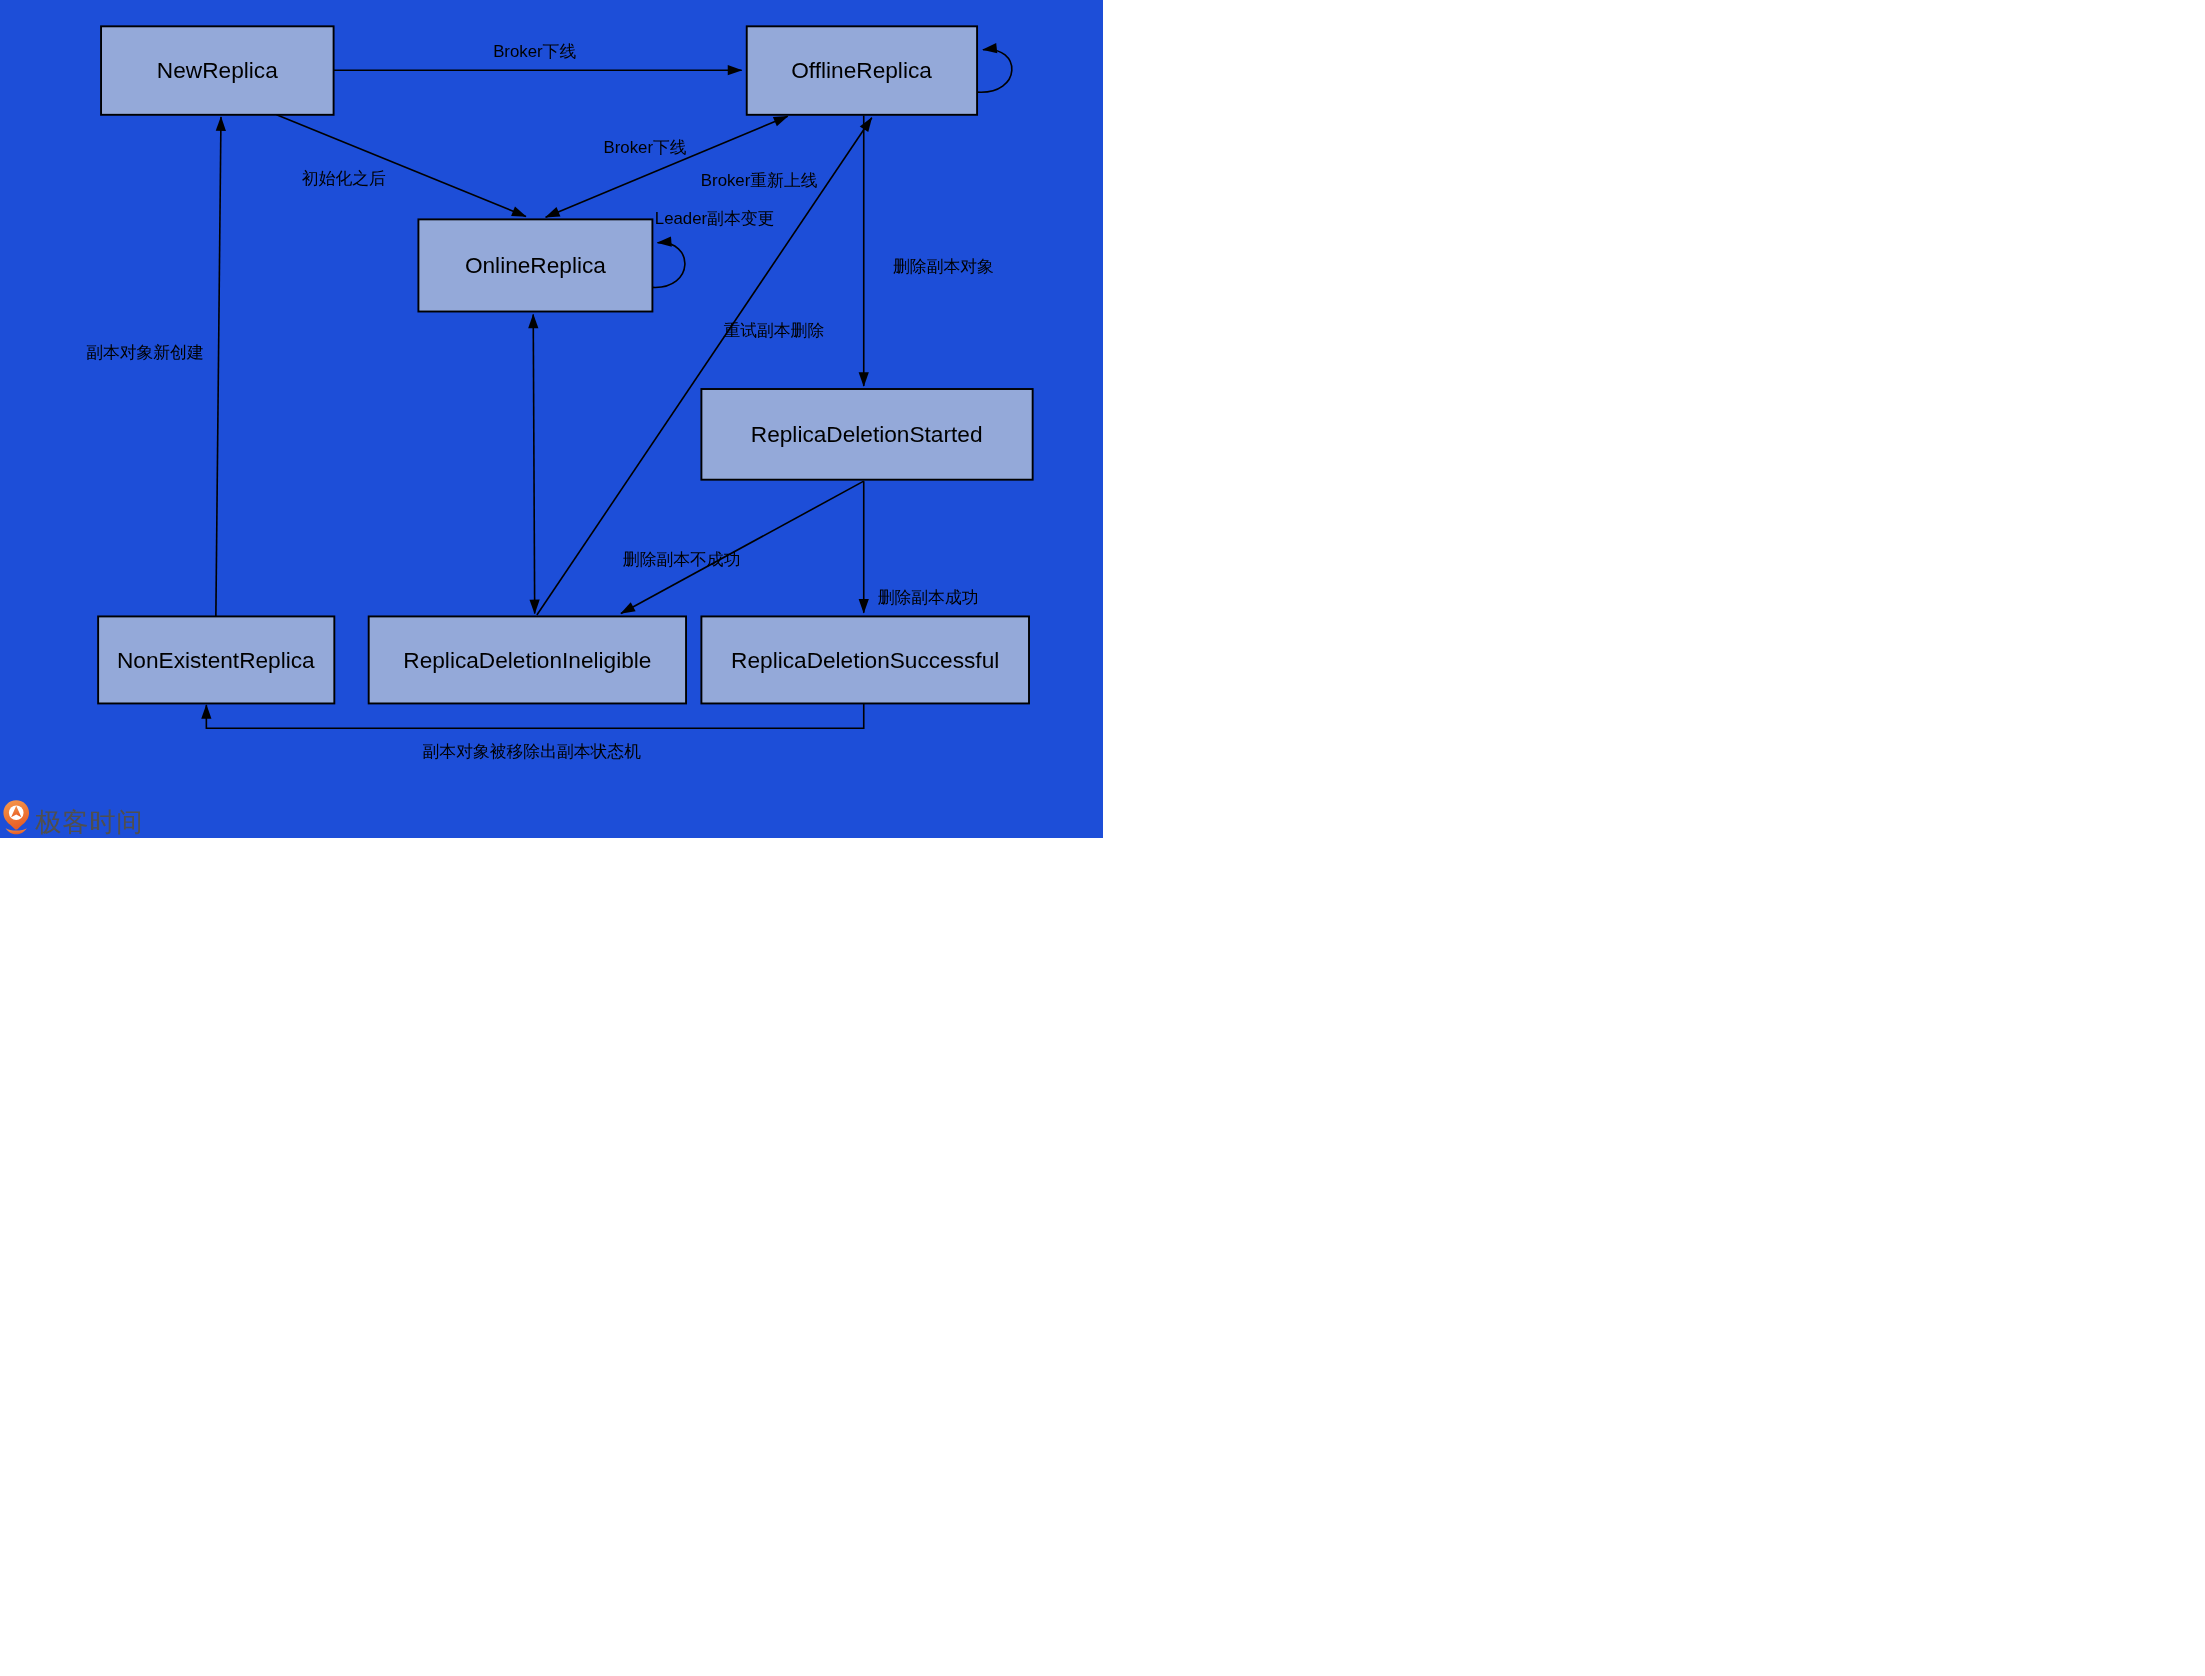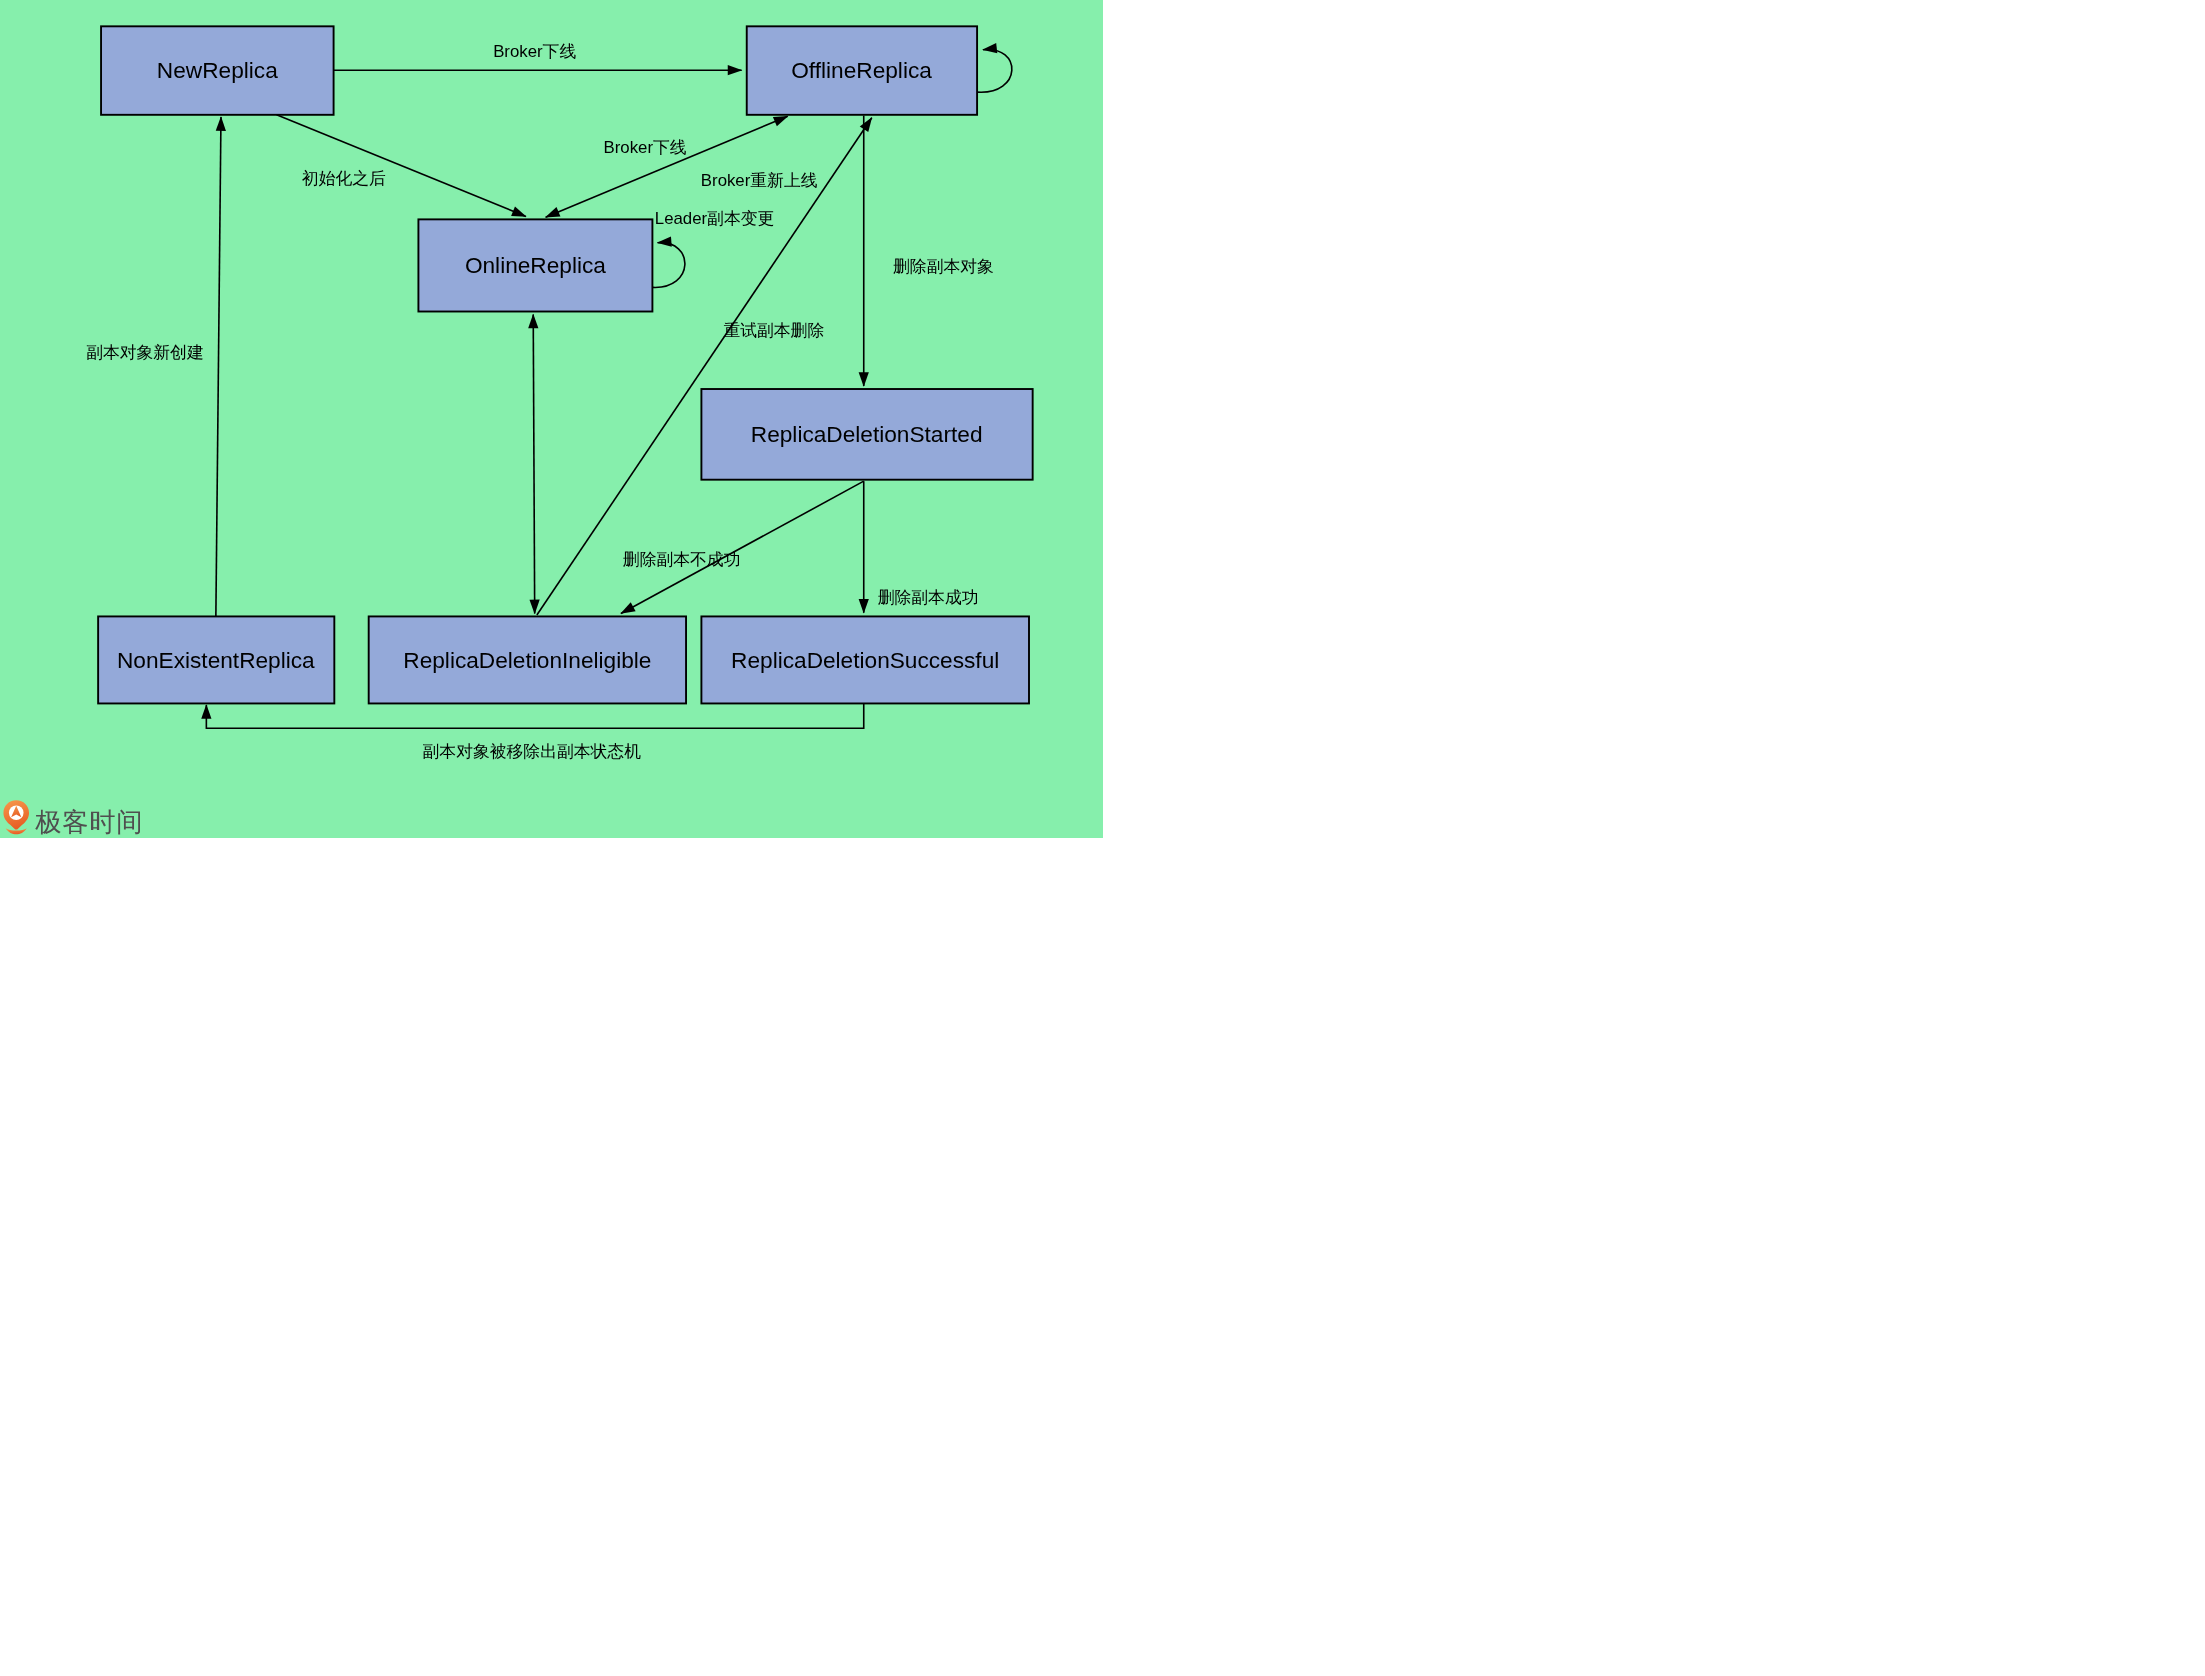--- a/index.html
+++ b/index.html
@@ -9,21 +9,21 @@
   }
   body {
     width: 1103px;
     height: 838px;
     font-family: "Liberation Sans", sans-serif;
   }
   .canvas {
     position: relative;
     width: 1103px;
     height: 838px;
-    background: #86efac;
+    background: #1d4ed8;
     overflow: hidden;
   }
   svg { display: block; }
   .state-rect {
     stroke-width: 2.6px;
   }
   .state-label {
     font-family: "Liberation Sans", sans-serif;
     font-size: 31px;
     fill: #000000;

